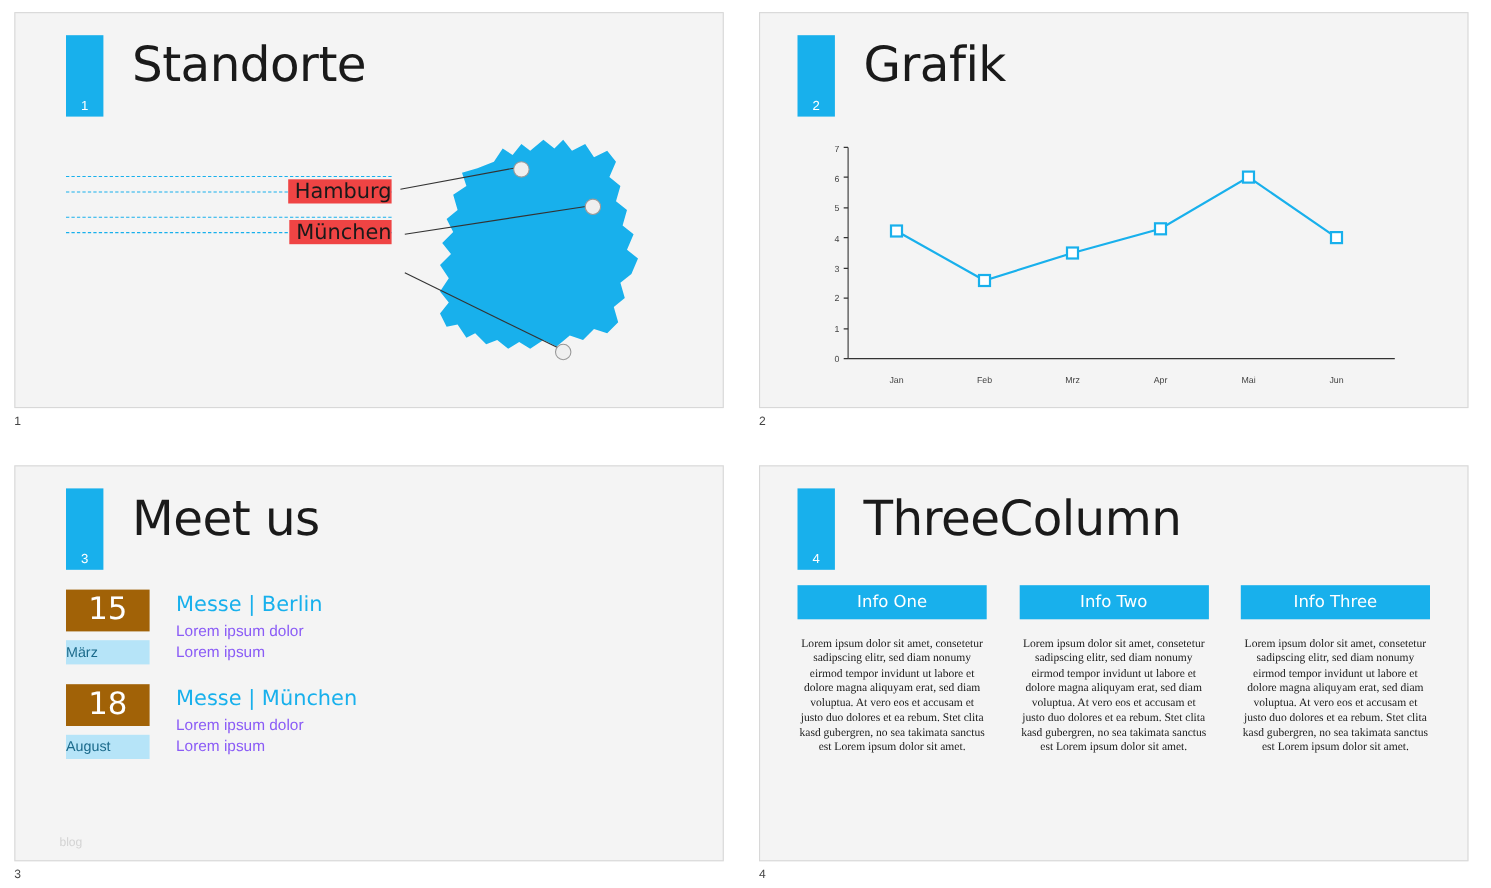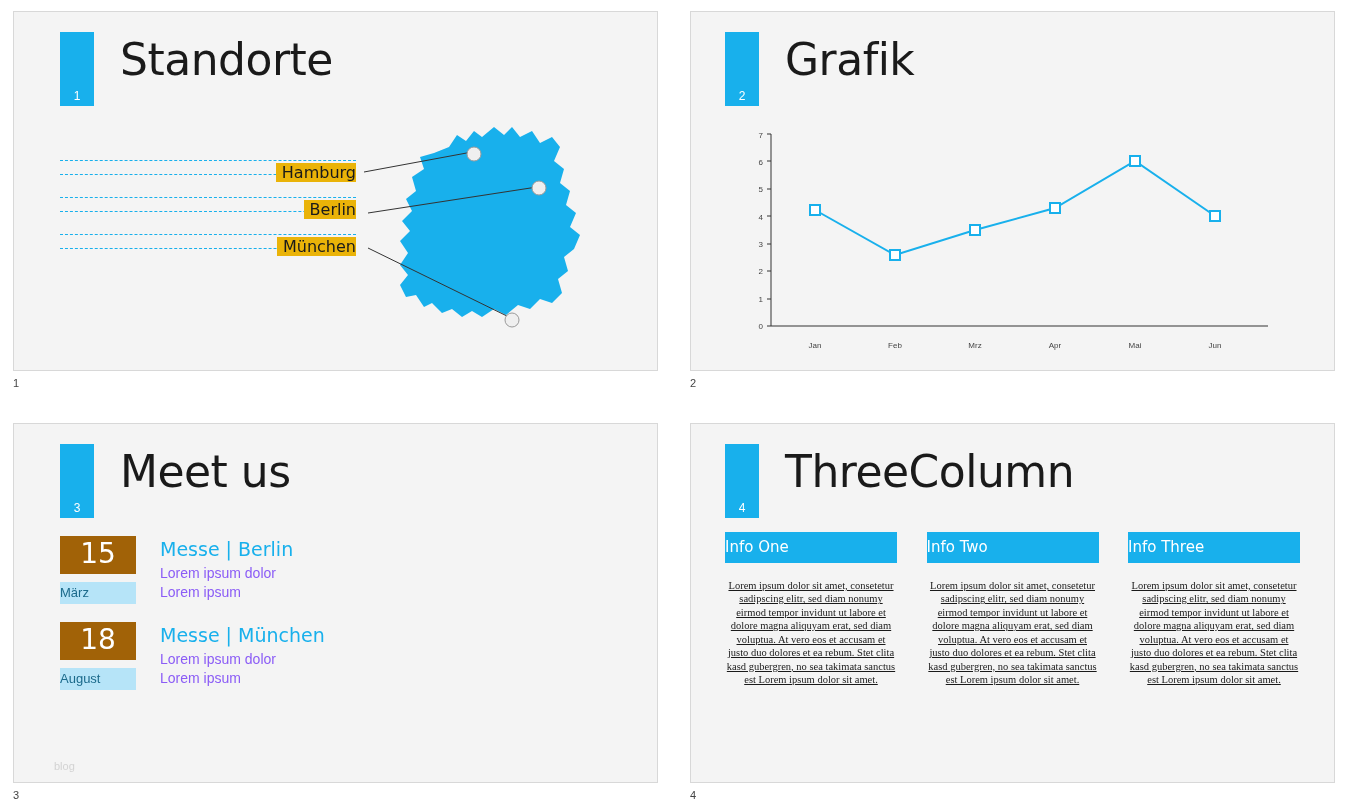--- a/index.html
+++ b/index.html
@@ -87,23 +87,23 @@
     position: absolute;
     left: 0;
     right: 0;
     top: 14px;
     border-top: 1px dashed #18b0ec;
   }
   .loc-item .city {
     position: absolute;
     right: 0;
     top: 3px;
-    font-size: 16px;
+    font-size: 19px;
     color: #1a1a1a;
-    background: #eab308;
+    background: #ef4444;
     padding-left: 6px;
   }
   .map-svg {
     position: absolute;
     left: 340px;
     top: 105px;
   }
   
   .chart-area {
     position: absolute;
@@ -176,31 +176,31 @@
     right: 34px;
     display: flex;
     justify-content: space-between;
   }
   .col {
     width: 172px;
   }
   .col-head {
     background: #18b0ec;
     color: #ffffff;
+    text-align: center;
     font-size: 15px;
     padding: 6px 0 7px 0;
   }
   .col-body {
     margin-top: 16px;
     font-size: 10.5px;
     line-height: 1.28;
     color: #1a1a1a;
     text-align: center;
     font-family: "Liberation Serif", serif;
-    text-decoration: underline;
   }
   .axis-label {
     font-size: 8px;
     fill: #444;
     font-family: "Liberation Sans", sans-serif;
   }
 </style>
 </head>
 <body>
 
@@ -213,25 +213,20 @@
           <span>1</span>
         </div>
         <div class="slide-title">Standorte</div>
       </div>
 
       <div class="loc-lines">
         <div class="loc-item">
           <div class="dashline"></div>
           <div class="dashline2"></div>
           <div class="city">Hamburg</div>
-        </div>
-        <div class="loc-item">
-          <div class="dashline"></div>
-          <div class="dashline2"></div>
-          <div class="city">Berlin</div>
         </div>
         <div class="loc-item">
           <div class="dashline"></div>
           <div class="dashline2"></div>
           <div class="city">München</div>
         </div>
       </div>
 
       <svg class="map-svg" width="290" height="240" viewBox="0 0 290 240">
         <path fill="#18b0ec" d="M95,30 L103,18 L112,24 L120,14 L128,20 L140,10 L150,18 L158,10 L166,20 L178,14 L186,26 L198,20 L206,30 L200,44 L210,52 L206,66 L216,74 L212,88 L222,96 L216,110 L226,118 L220,132 L210,140 L214,154 L204,162 L208,176 L198,186 L186,182 L176,192 L164,188 L152,198 L140,192 L128,200 L118,194 L108,200 L98,192 L88,196 L78,186 L70,190 L62,178 L52,180 L46,168 L54,158 L46,148 L54,136 L46,124 L56,114 L48,104 L58,94 L52,82 L62,74 L58,60 L70,52 L66,40 L80,36 Z"></path>

